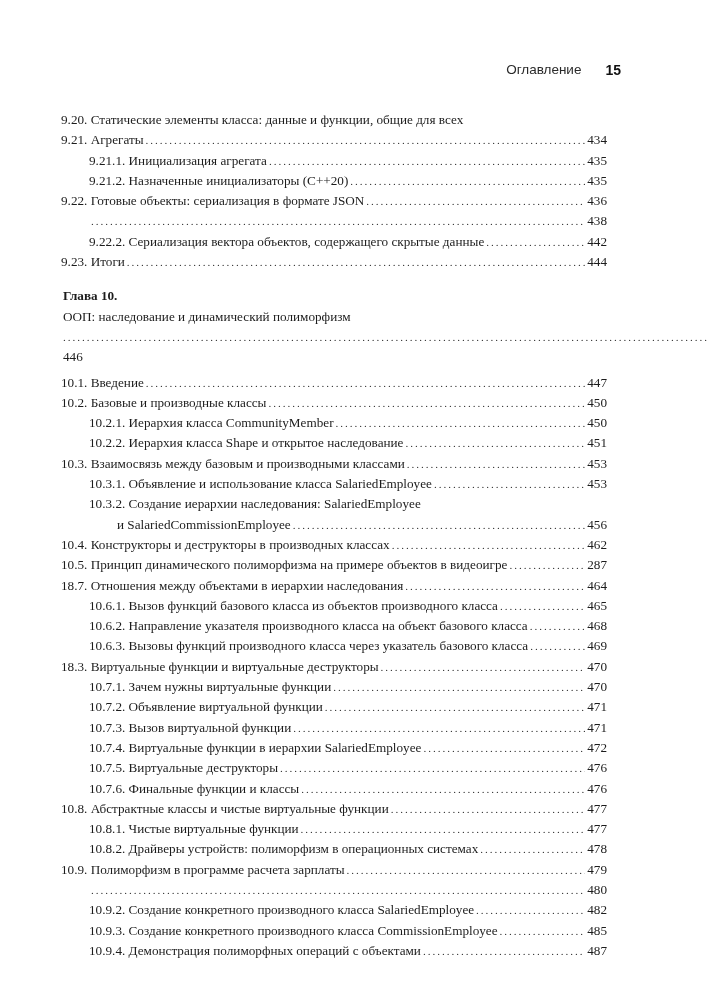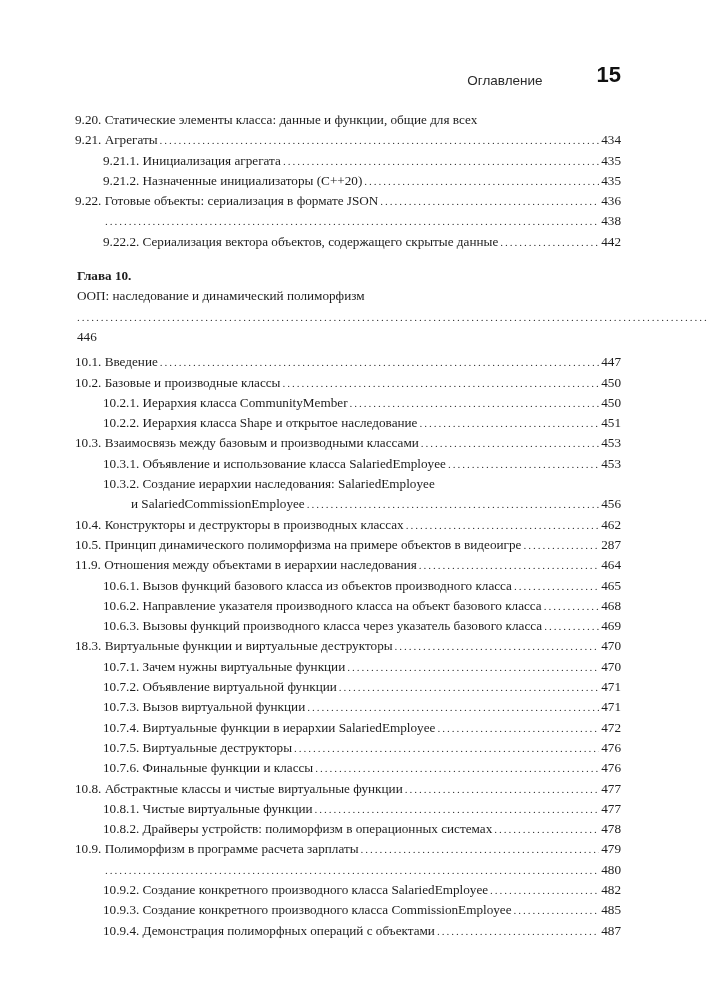--- a/index.html
+++ b/index.html
@@ -16,37 +16,37 @@
     color: #1c1c1c;
     overflow: hidden;
   }
   .running-head {
     position: absolute;
     top: 62px;
     left: 75px;
     right: 87px;
     display: flex;
     justify-content: flex-end;
-    align-items: flex-end;
-    gap: 54px;
+    align-items: flex-start;
+    gap: 24px;
     font-family: "Liberation Sans", sans-serif;
   }
   .running-head .rh-title {
     font-size: 13.5px;
     color: #2a2a2a;
   }
   .running-head .rh-page {
-    font-size: 22px;
+    font-size: 14px;
     font-weight: bold;
     color: #111111;
   }
   .toc {
     position: absolute;
     top: 110px;
-    left: 75px;
+    left: 61px;
     width: 546px;
   }
   .row {
     display: flex;
     align-items: baseline;
     font-size: 13.2px;
     line-height: 20.3px;
     color: #1c1c1c;
     white-space: nowrap;
   }
@@ -111,20 +111,25 @@
       </div>
       <div class="row l2">
         <span class="dots"></span>
         <span class="page-num">438</span>
       </div>
       <div class="row l2">
         <span class="text">9.22.2. Сериализация вектора объектов, содержащего скрытые данные</span>
         <span class="dots"></span>
         <span class="page-num">442</span>
       </div>
+      <div class="row l1">
+        <span class="text">9.23. Итоги</span>
+        <span class="dots"></span>
+        <span class="page-num">444</span>
+      </div>
       <div class="row l0 chapter">
         <span class="prefix">Глава 10.</span>
         <span class="text"> ООП: наследование и динамический полиморфизм</span>
         <span class="dots"></span>
         <span class="page-num">446</span>
       </div>
       <div class="row l1">
         <span class="text">10.1. Введение</span>
         <span class="dots"></span>
         <span class="page-num">447</span>
@@ -166,21 +171,21 @@
         <span class="text">10.4. Конструкторы и деструкторы в производных классах</span>
         <span class="dots"></span>
         <span class="page-num">462</span>
       </div>
       <div class="row l1">
         <span class="text">10.5. Принцип динамического полиморфизма на примере объектов в видеоигре</span>
         <span class="dots"></span>
         <span class="page-num">287</span>
       </div>
       <div class="row l1">
-        <span class="text">11.9. Отношения между объектами в иерархии наследования</span>
+        <span class="text">18.7. Отношения между объектами в иерархии наследования</span>
         <span class="dots"></span>
         <span class="page-num">464</span>
       </div>
       <div class="row l2">
         <span class="text">10.6.1. Вызов функций базового класса из объектов производного класса</span>
         <span class="dots"></span>
         <span class="page-num">465</span>
       </div>
       <div class="row l2">
         <span class="text">10.6.2. Направление указателя производного класса на объект базового класса</span>

